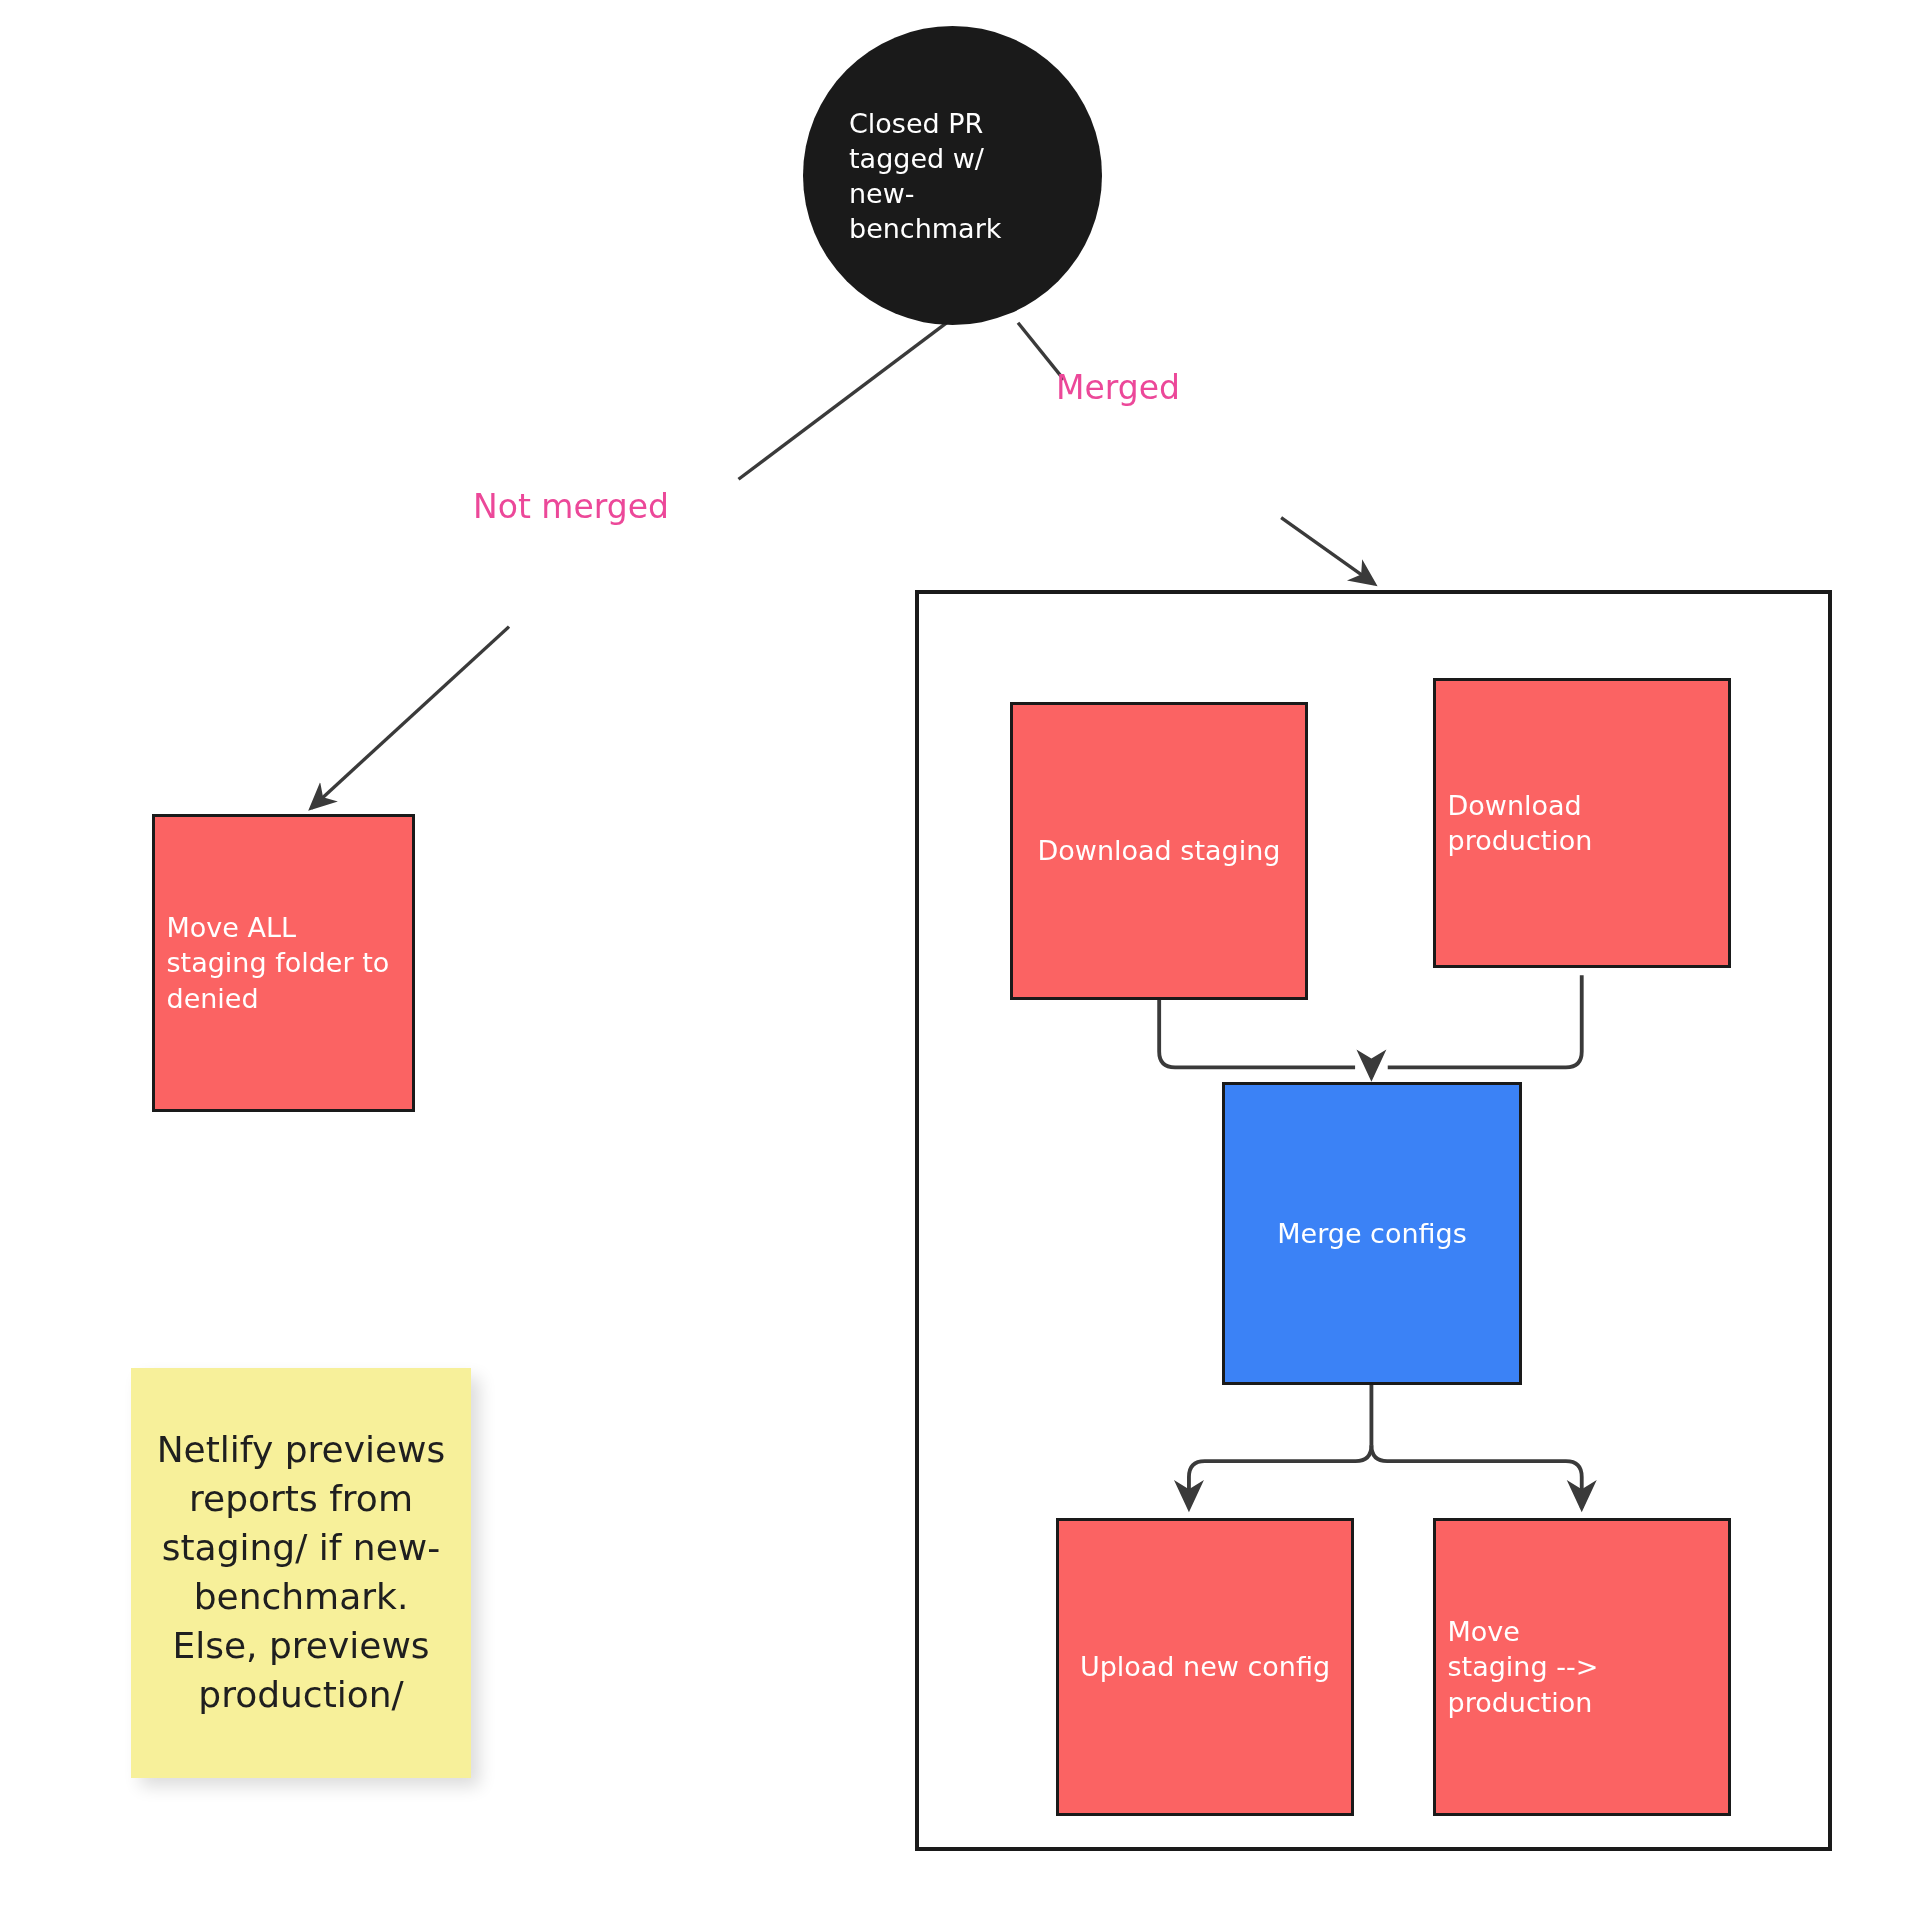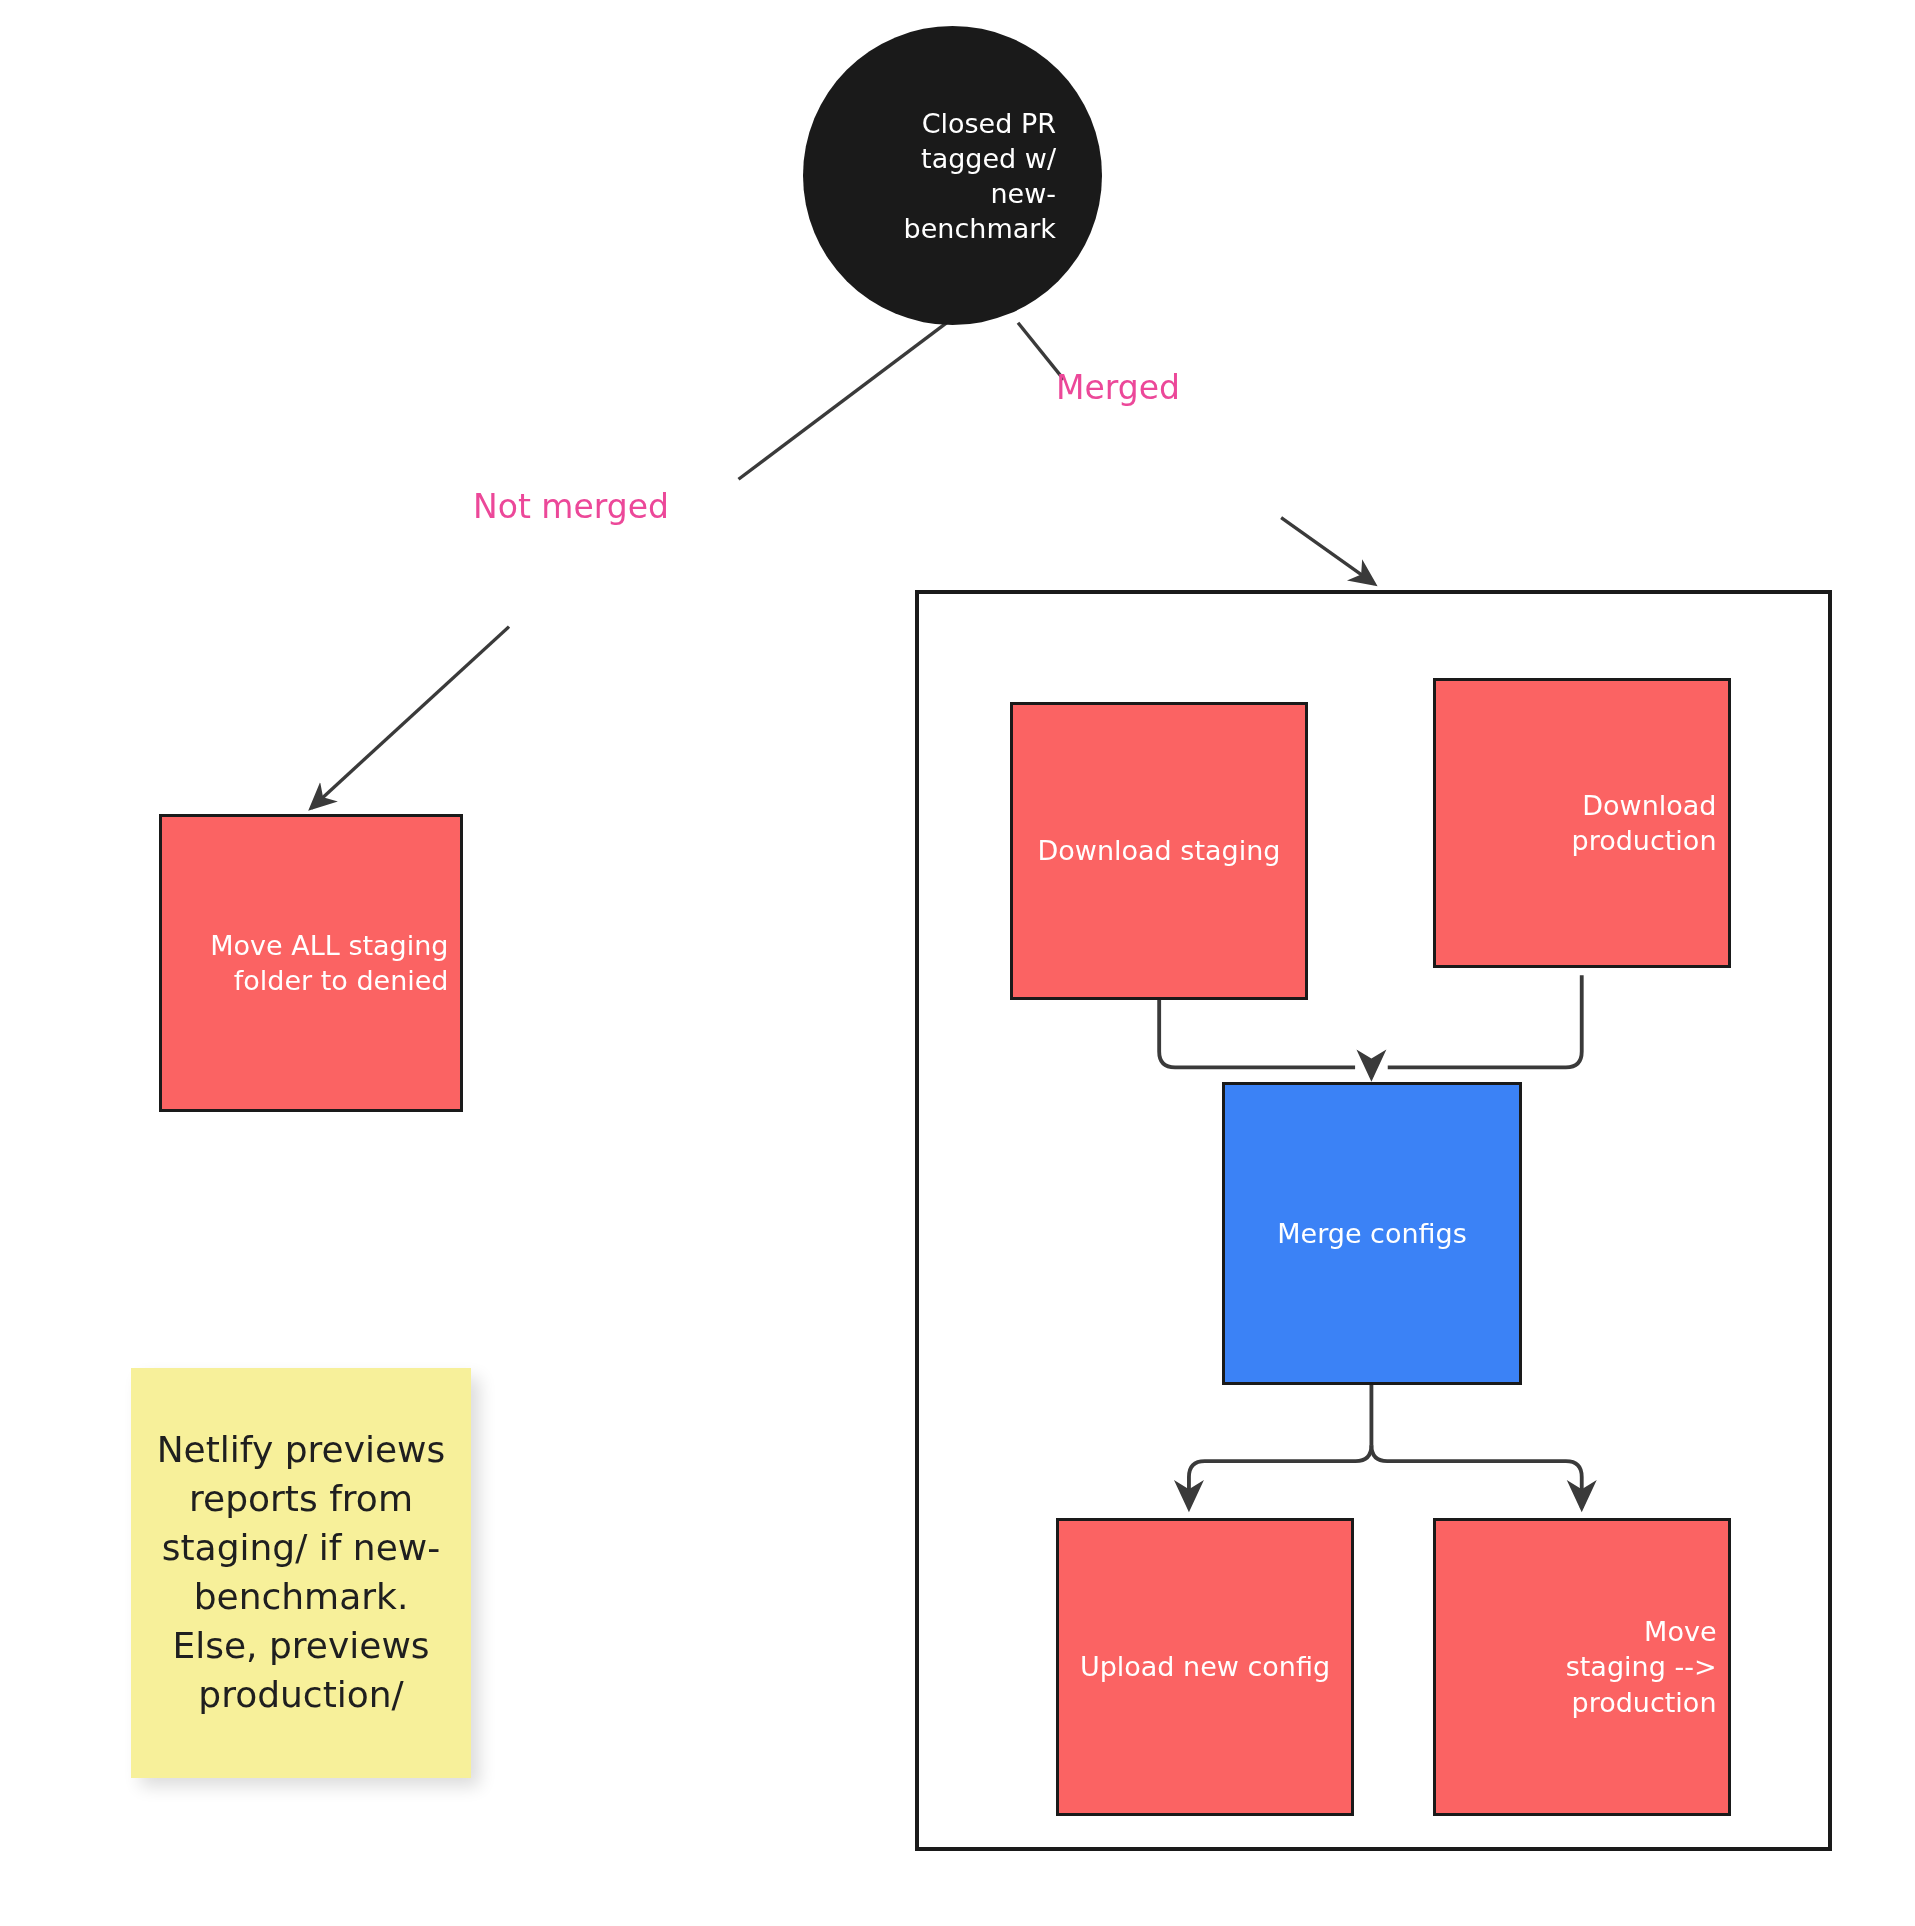--- a/index.html
+++ b/index.html
@@ -25,21 +25,21 @@
     height: 1926px;
     pointer-events: none;
   }
 
   .node {
     position: absolute;
     box-sizing: border-box;
     display: flex;
     align-items: center;
     justify-content: center;
-    text-align: right;
+    text-align: left;
   }
 
   
   #start-node {
     left: 803px;
     top: 26.4px;
     width: 299px;
     height: 299px;
     border-radius: 50%;
     background: #1a1a1a;
@@ -59,21 +59,21 @@
   }
   
   .box-dark {
     background: #3b82f6;
     border: 3.4px solid #1a1a1a;
     color: #ffffff;
     font-size: 27px;
     line-height: 1.30;
   }
 
-  #move-denied-node  { left: 159px;  top: 814px; width: 304px;  height: 298px; padding: 0 11.5px; }
+  #move-denied-node  { left: 152px;  top: 814px; width: 263px;  height: 298px; padding: 0 11.5px; }
   #download-staging-node   { left: 1010px; top: 702px; width: 298px; height: 298px; padding: 0 0; }
   #download-production-node{ left: 1433px; top: 678px; width: 298px; height: 290px; padding: 0 11.5px; }
   #merge-configs-node { left: 1222px; top: 1082px; width: 300px; height: 303px; padding: 0 11.5px; }
   #upload-config-node { left: 1040px; top: 1518px; width: 298px; height: 298px; padding: 0 11.5px; margin-left: 16px; }
   #move-prod-node     { left: 1433px; top: 1518px; width: 298px; height: 298px; padding: 0 11.5px; }
 
   
   #merged-group-container {
     position: absolute;
     left: 915px;

